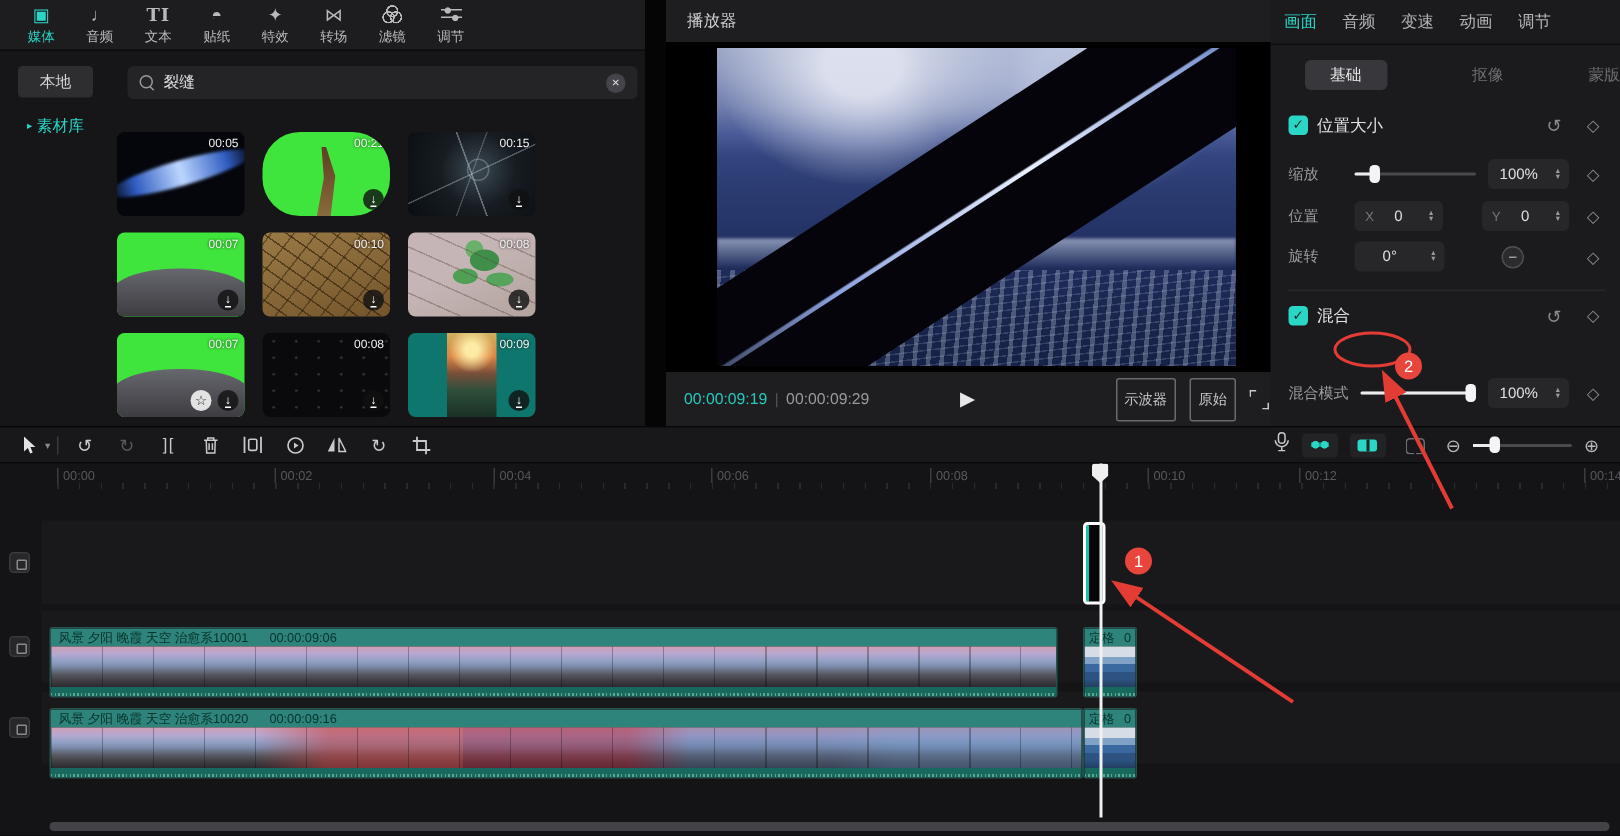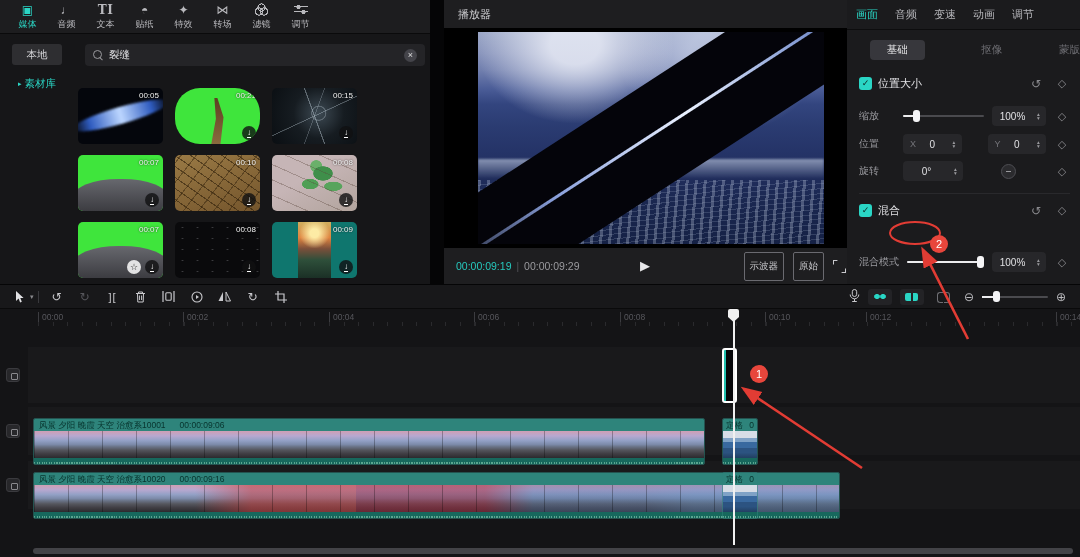--- a/index.html
+++ b/index.html
@@ -564,21 +564,21 @@
   </div>
   <div class="clip" style="left:722px;top:123px;width:36px;height:47px">
     <div class="chead between">
       <span>定格</span>
       <span>0</span>
     </div>
     <div class="cbody frames-ocean"></div>
     <div class="cwave"></div>
   </div>
 
-  <div class="clip" style="left:33px;top:177px;width:807px;height:47px">
+  <div class="clip" style="left:33px;top:177px;width:689px;height:47px">
     <div class="chead">
       <span>风景 夕阳 晚霞 天空 治愈系10020</span>
       <span class="cd">00:00:09:16</span>
     </div>
     <div class="cbody frames2"></div>
     <div class="cwave"></div>
   </div>
   <div class="clip" style="left:722px;top:177px;width:36px;height:47px">
     <div class="chead between">
       <span>定格</span>

